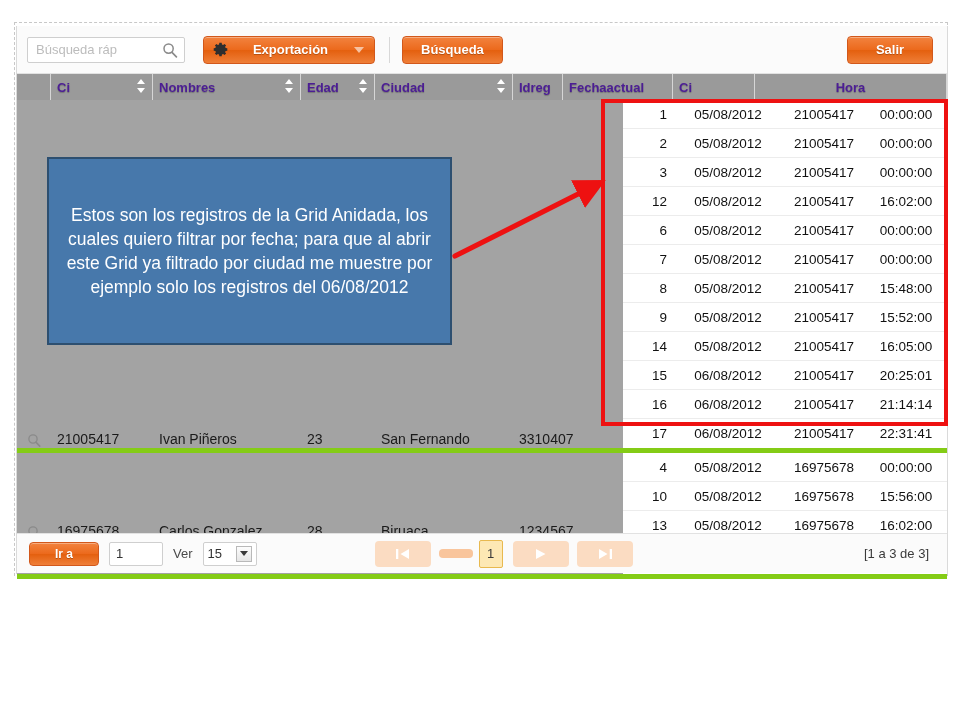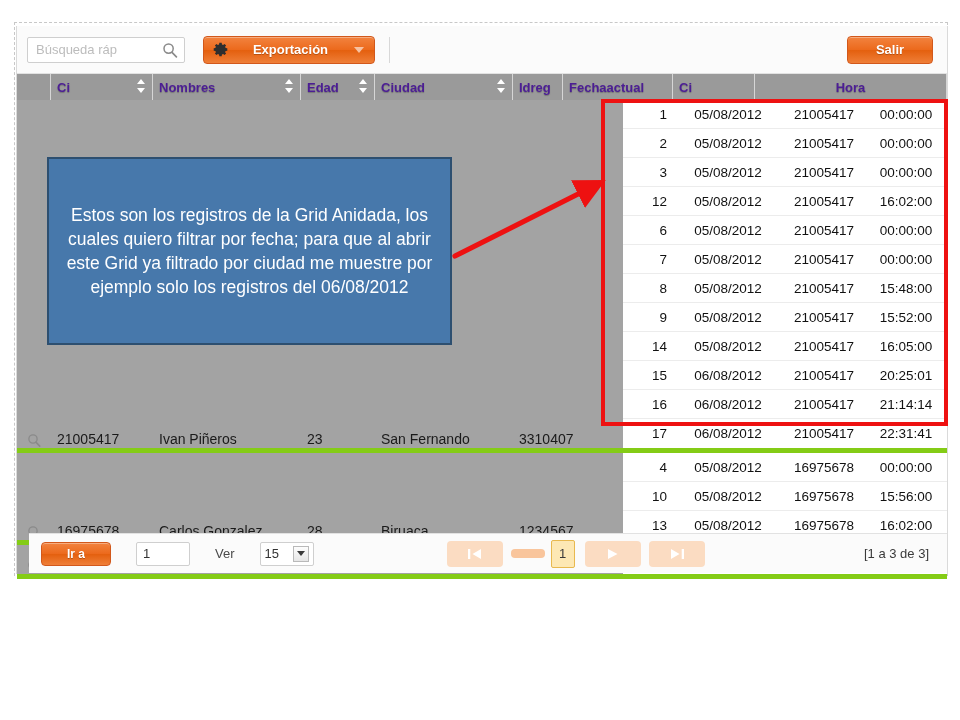--- a/index.html
+++ b/index.html
@@ -172,30 +172,29 @@
   .nrow:last-child { border-bottom: none; }
   .nrow .nc { padding: 0 6px; white-space: nowrap; overflow: hidden; }
   .nrow .nc.r { text-align: right; }
   .nrow .nc.c { text-align: center; }
   .nrow.msg { justify-content: center; }
   .nrow.msg .nc { flex: 1 1 auto; text-align: center; padding-right: 96px; }
 
   
   #pager {
     position: absolute;
-    left: 12px; right: 0; bottom: 0;
+    left: 0; right: 0; bottom: 0;
     height: 40px;
     background: #fbfbfb;
     border-top: 1px solid #e2e2e2;
     display: flex;
     align-items: center;
     padding: 0 12px;
     font-size: 13px;
     color: #4a4a4a;
-    gap: 15px;
   }
   #btn-ira {
     height: 24px; min-width: 70px;
     margin-right: 10px;
     font-size: 12px;
   }
   .pg-input {
     width: 54px; height: 24px;
     border: 1px solid #cfcfcf; background: #fff;
     border-radius: 2px;
@@ -331,20 +330,23 @@
             <path fill="#2e2e2e" d="M10 6.3a3.7 3.7 0 1 0 0 7.4 3.7 3.7 0 0 0 0-7.4zm0 5.6a1.9 1.9 0 1 1 0-3.8 1.9 1.9 0 0 1 0 3.8z"></path>
             <path fill="#2e2e2e" d="M18 8.6l-2-.3a6.4 6.4 0 0 0-.6-1.4l1.2-1.6-1.9-1.9-1.6 1.2a6.4 6.4 0 0 0-1.4-.6l-.3-2H8.6l-.3 2c-.5.14-.96.34-1.4.6L5.3 3.4 3.4 5.3l1.2 1.6c-.26.44-.46.9-.6 1.4l-2 .3v2.8l2 .3c.14.5.34.96.6 1.4L3.4 14.7l1.9 1.9 1.6-1.2c.44.26.9.46 1.4.6l.3 2h2.8l.3-2c.5-.14.96-.34 1.4-.6l1.6 1.2 1.9-1.9-1.2-1.6c.26-.44.46-.9.6-1.4l2-.3V8.6z"></path>
           </svg>
         </span>
         <span class="lbl">Exportación</span>
         <span class="caret"></span>
       </div>
 
       <div class="tb-sep"></div>
 
+      <div class="obtn wide">
+        <span>Búsqueda</span>
+      </div>
 
       <div class="obtn" id="btn-salir">
         <span>Salir</span>
       </div>
     </div>
 
     <div id="thead">
       <div class="th c-exp"></div>
 
       <div class="th c-ci">

